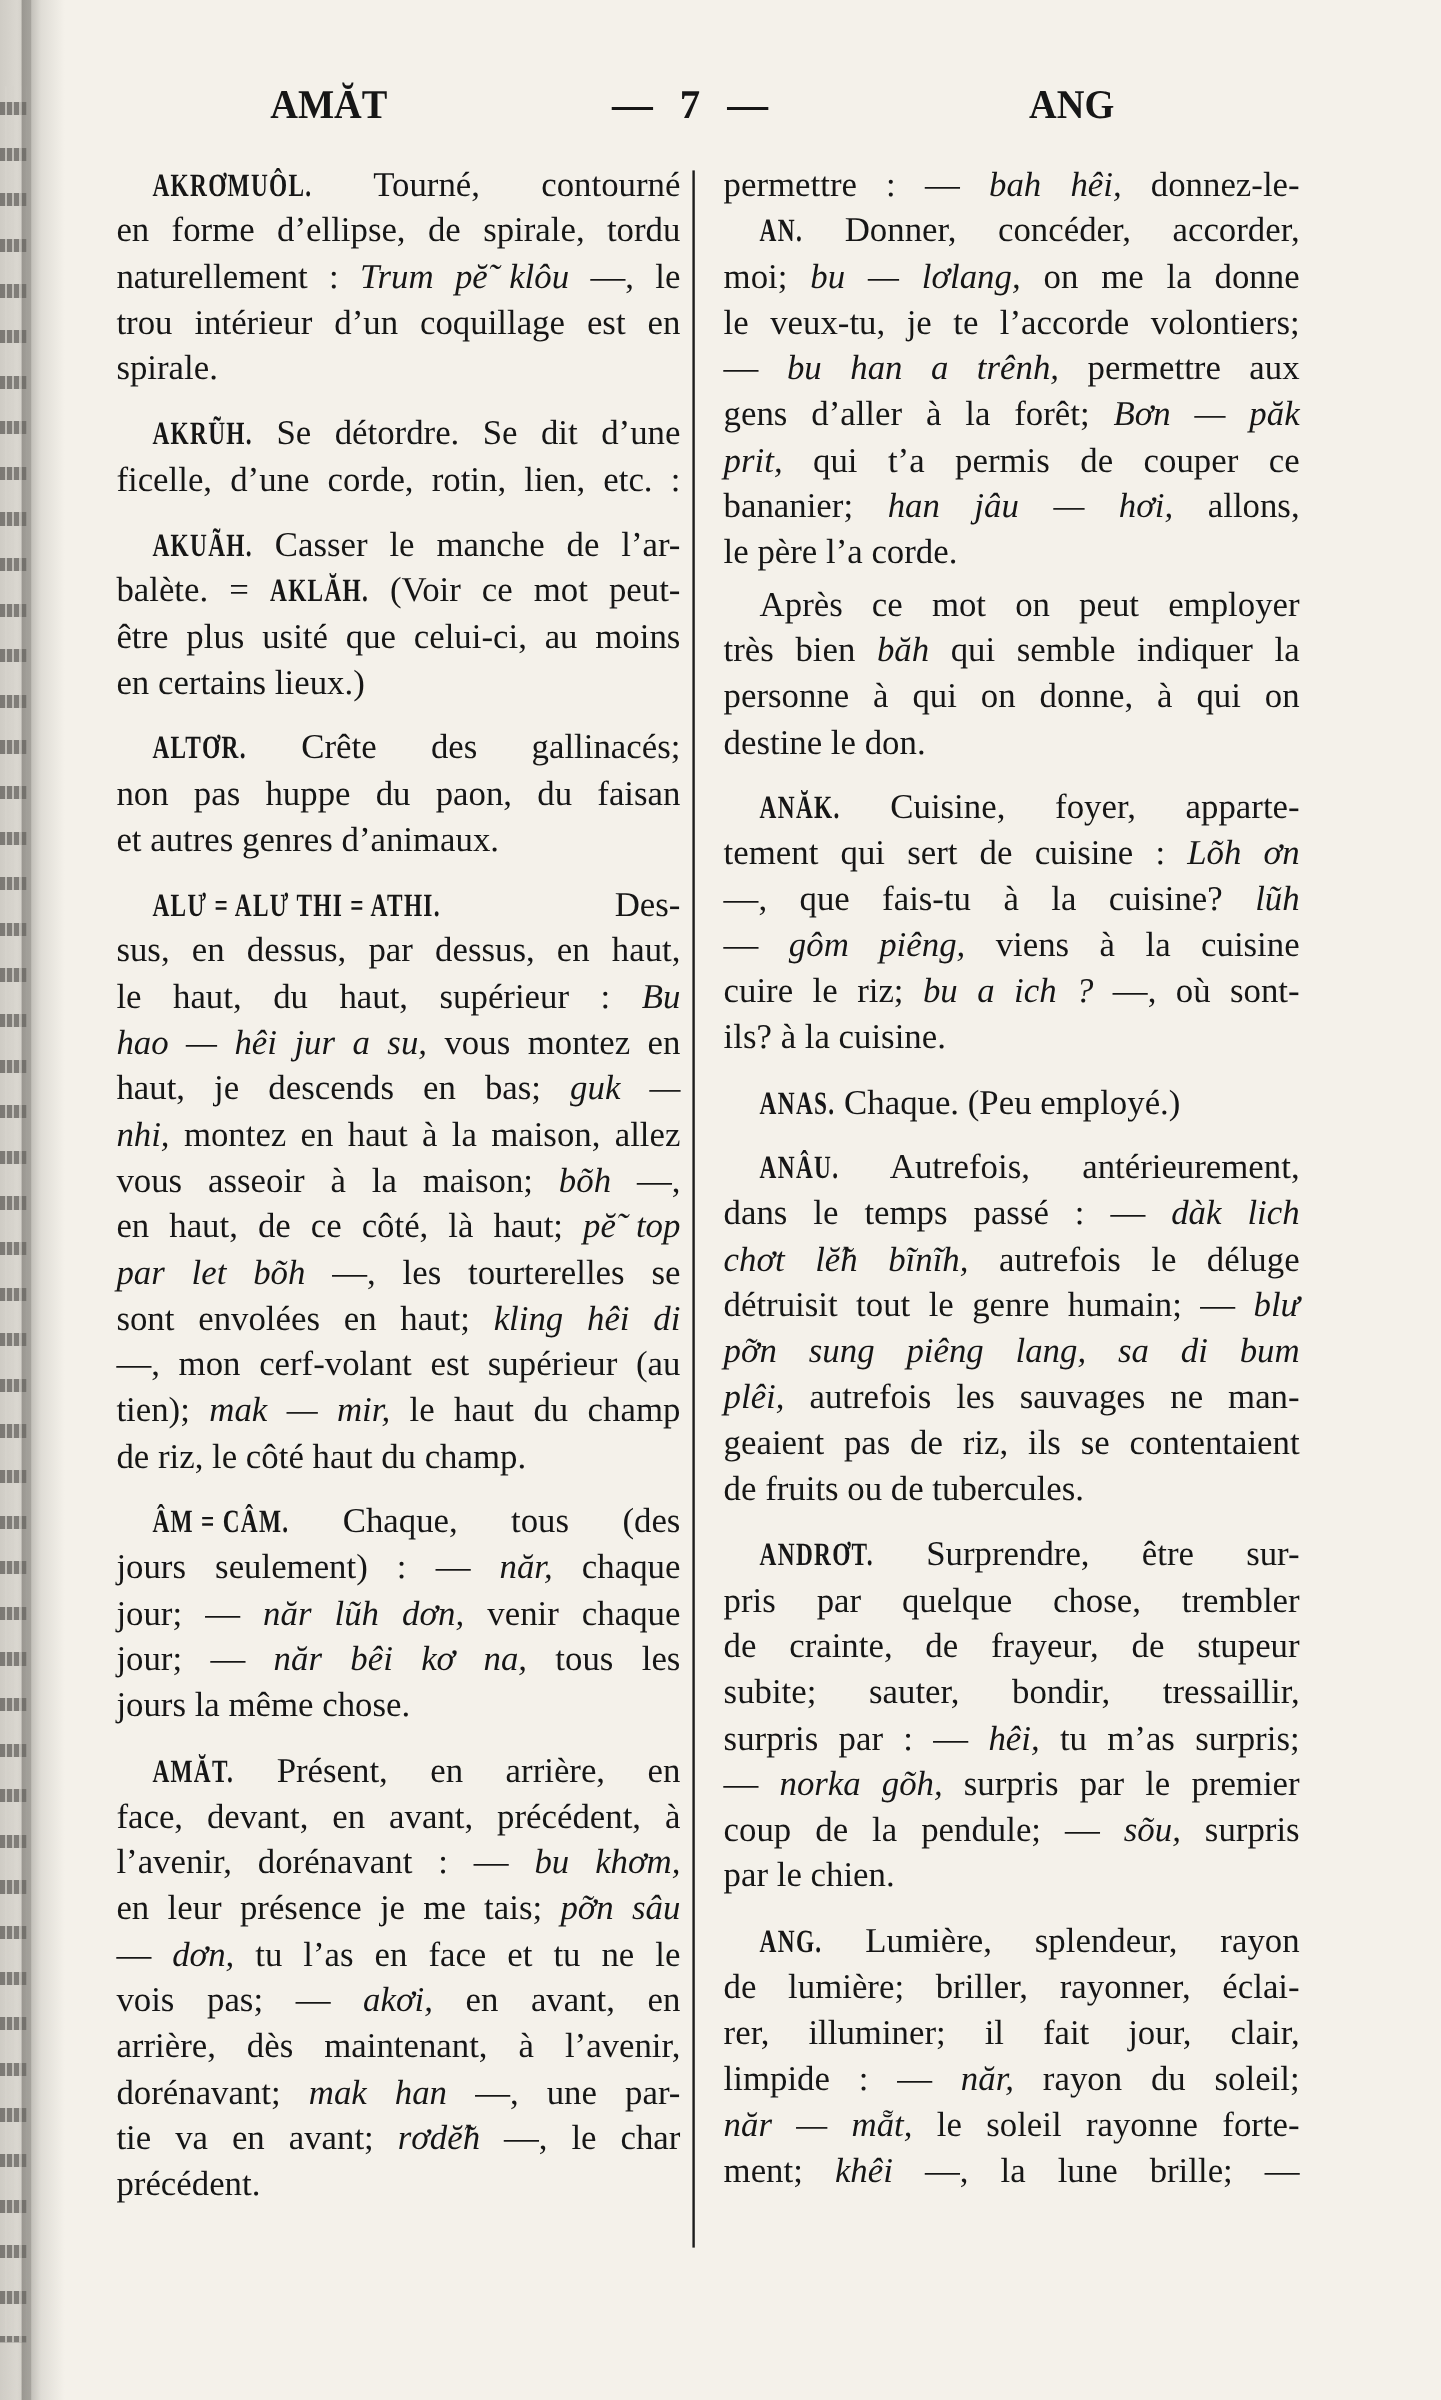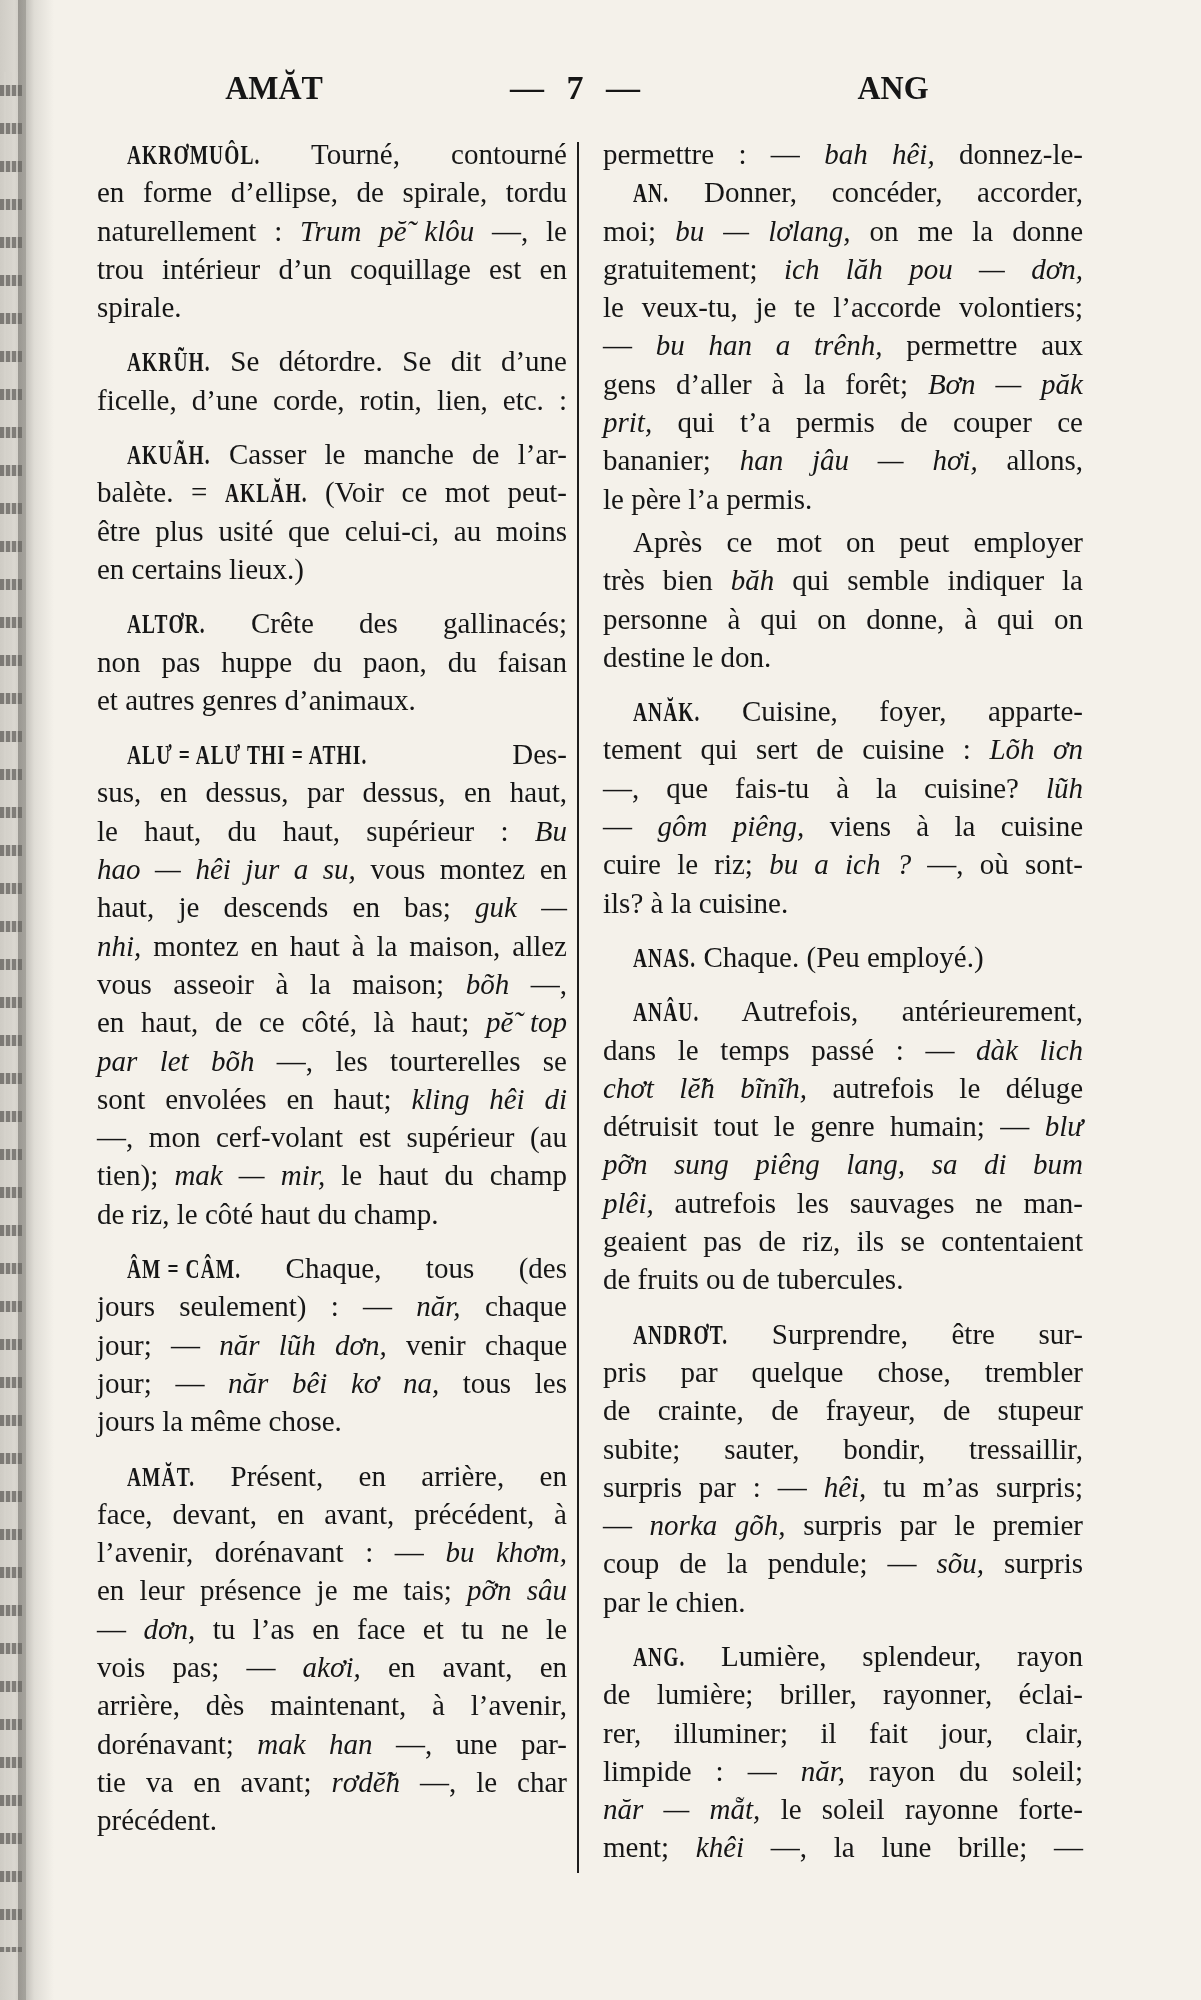--- a/index.html
+++ b/index.html
@@ -129,27 +129,26 @@
         <div class="line" style=""><span class="rm">tie va en avant; </span><span class="it">rơdĕ̃h</span><span class="rm"> —, le char</span></div>
         <div class="line last" style=""><span class="rm">précédent.</span></div>
       </div>
     </div>
   <div class="divider"></div>
   <div class="col col-right">
       <div class="para">
         <div class="line" style=""><span class="rm">permettre : — </span><span class="it">bah hêi,</span><span class="rm"> donnez-le-</span></div>
         <div class="line first" style=""><span class="head" style="margin-right: -14px;">AN.</span><span class="rm"> Donner, concéder, accorder,</span></div>
         <div class="line" style=""><span class="rm">moi; </span><span class="it">bu — lơlang,</span><span class="rm"> on me la donne</span></div>
-        <div class="line" style=""><span class="rm">gratuitement; </span><span class="it">ich lăh pou — dơn,</span></div>
         <div class="line" style=""><span class="rm">le veux-tu, je te l’accorde volontiers;</span></div>
         <div class="line" style=""><span class="rm">— </span><span class="it">bu han a trênh,</span><span class="rm"> permettre aux</span></div>
         <div class="line" style=""><span class="rm">gens d’aller à la forêt; </span><span class="it">Bơn — păk</span></div>
         <div class="line" style=""><span class="it">prit,</span><span class="rm"> qui t’a permis de couper ce</span></div>
         <div class="line" style=""><span class="rm">bananier; </span><span class="it">han jâu — hơi,</span><span class="rm"> allons,</span></div>
-        <div class="line last" style=""><span class="rm">le père l’a permis.</span></div>
+        <div class="line last" style=""><span class="rm">le père l’a corde.</span></div>
       </div>
       <div class="para continuation">
         <div class="line first" style=""><span class="rm">Après ce mot on peut employer</span></div>
         <div class="line" style=""><span class="rm">très bien </span><span class="it">băh</span><span class="rm"> qui semble indiquer la</span></div>
         <div class="line" style=""><span class="rm">personne à qui on donne, à qui on</span></div>
         <div class="line last" style=""><span class="rm">destine le don.</span></div>
       </div>
       <div class="para">
         <div class="line first" style=""><span class="head" style="margin-right: -26.32px;">ANĂK.</span><span class="rm"> Cuisine, foyer, apparte-</span></div>
         <div class="line" style=""><span class="rm">tement qui sert de cuisine : </span><span class="it">Lõh ơn</span></div>

